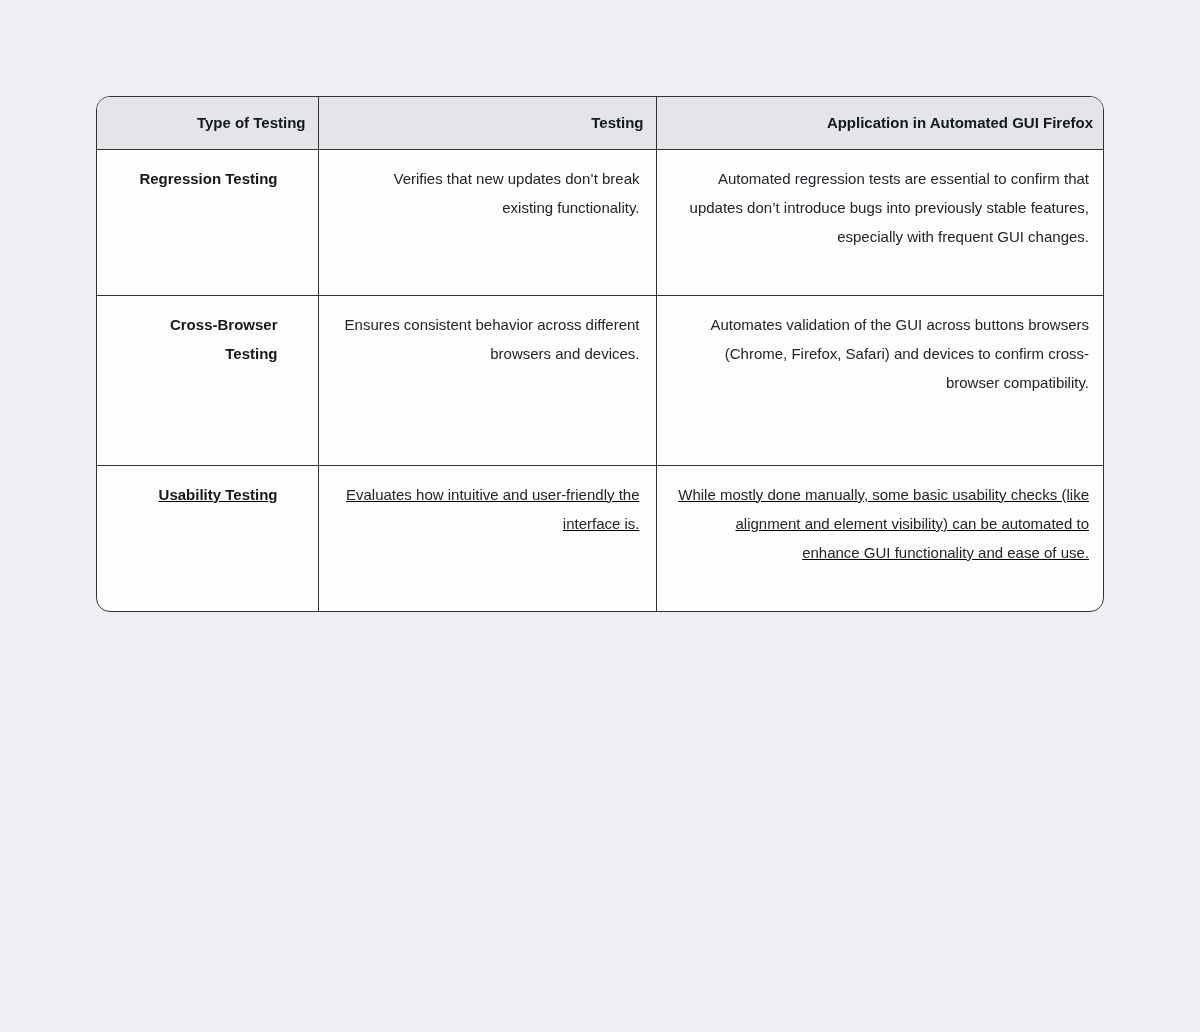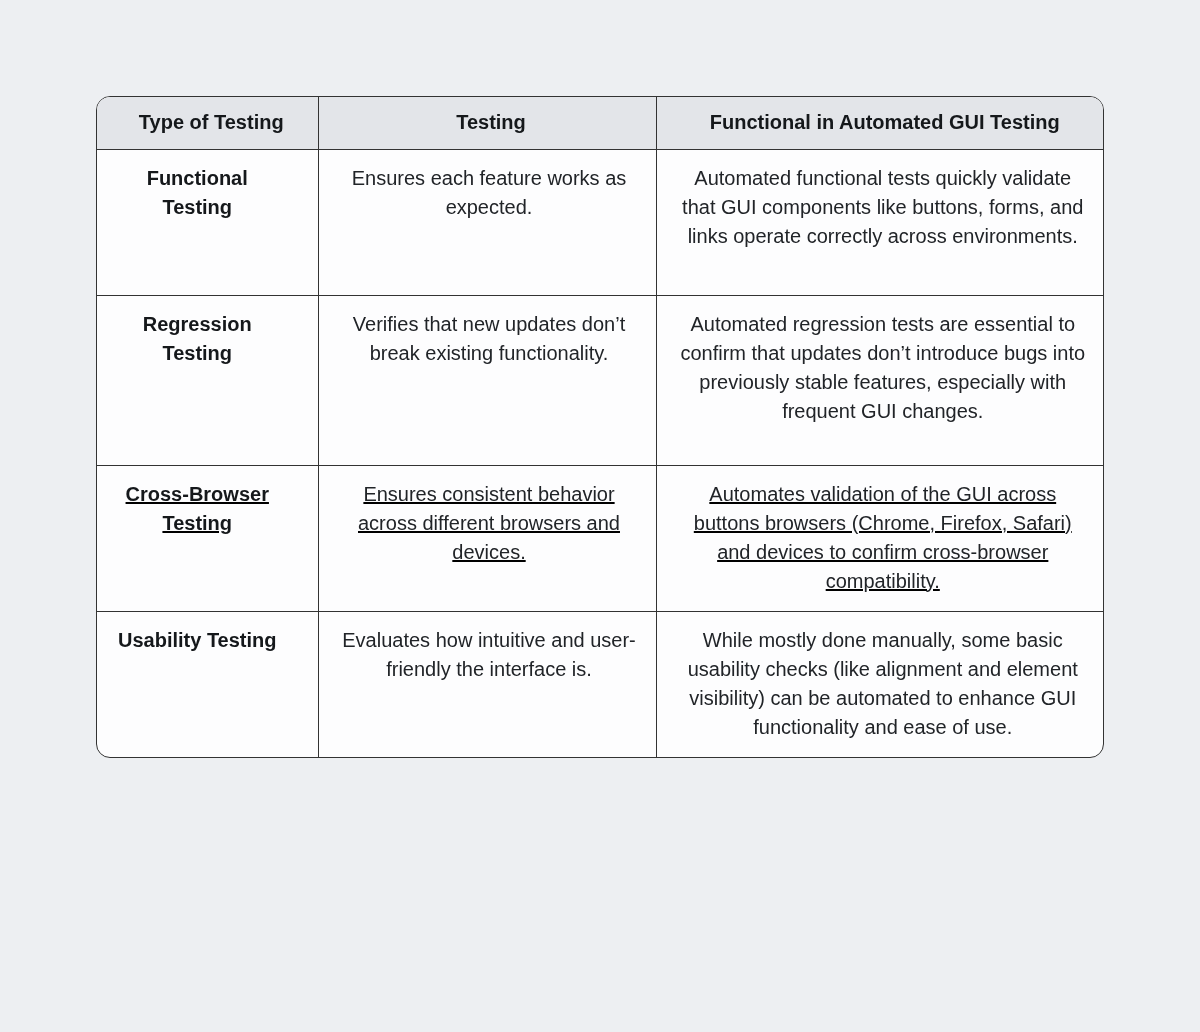--- a/index.html
+++ b/index.html
@@ -27,23 +27,23 @@
   table {
     width: 100%;
     border-collapse: collapse;
     table-layout: fixed;
   }
   col.c1 { width: 221px; }
   col.c2 { width: 338px; }
   col.c3 { width: 449px; }
 
   th, td {
-    font-size: 20px;
+    font-size: 15px;
     line-height: 29px;
-    text-align: center;
+    text-align: right;
     box-sizing: border-box;
   }
   th:not(:last-child), td:not(:last-child) {
     border-right: 1.5px solid #333333;
   }
   thead th {
     border-bottom: 1.5px solid #333333;
   }
   tbody tr:not(:last-child) td {
     border-bottom: 1.5px solid #333333;
@@ -81,29 +81,24 @@
   <table>
     <colgroup>
         <col class="c1">
         <col class="c2">
         <col class="c3">
       </colgroup>
     <thead>
       <tr>
         <th>Type of Testing</th>
         <th>Testing</th>
-        <th>Functional in Automated GUI Testing</th>
+        <th>Application in Automated GUI Firefox</th>
       </tr>
     </thead>
     <tbody>
-      <tr>
-        <td class="type">Functional Testing</td>
-        <td>Ensures each feature works as expected.</td>
-        <td>Automated functional tests quickly validate that GUI components like buttons, forms, and links operate correctly across environments.</td>
-      </tr>
       <tr>
         <td class="type">Regression Testing</td>
         <td>Verifies that new updates don’t break existing functionality.</td>
         <td>Automated regression tests are essential to confirm that updates don’t introduce bugs into previously stable features, especially with frequent GUI changes.</td>
       </tr>
       <tr>
         <td class="type">Cross-Browser Testing</td>
         <td>Ensures consistent behavior across different browsers and devices.</td>
         <td>Automates validation of the GUI across buttons browsers (Chrome, Firefox, Safari) and devices to confirm cross-browser compatibility.</td>
       </tr>

